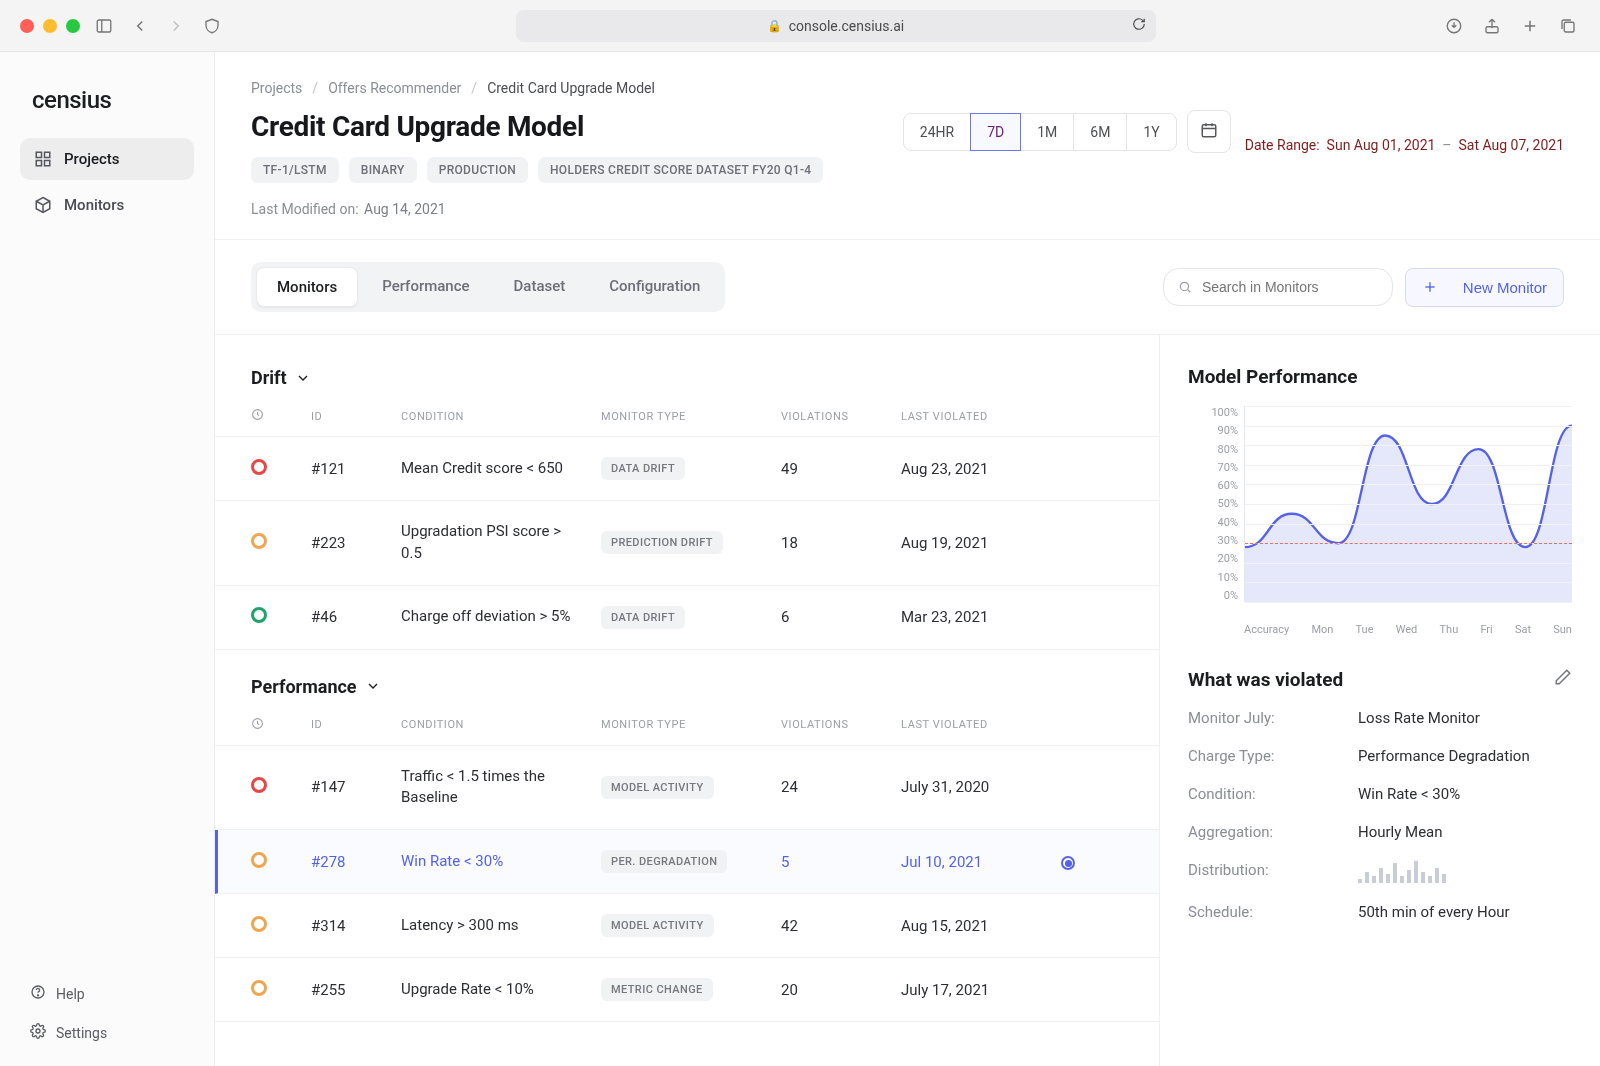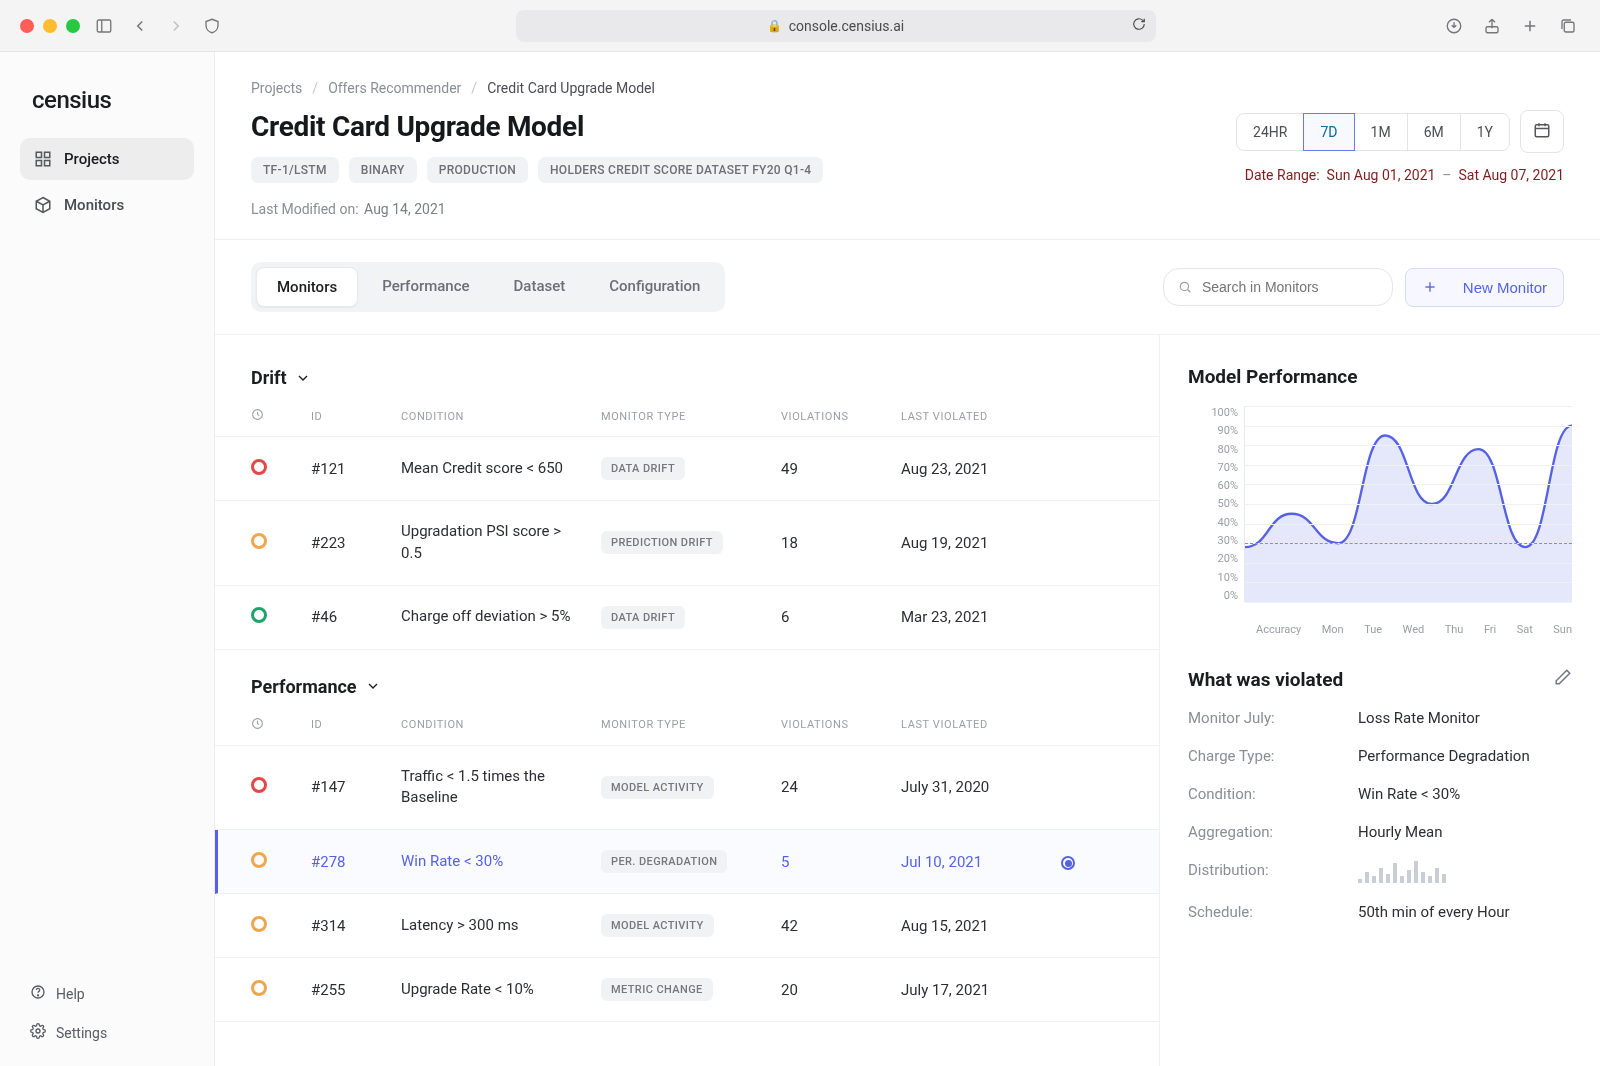--- a/index.html
+++ b/index.html
@@ -83,29 +83,29 @@
 .crumbs { display:flex; gap:10px; align-items:center; color:#8b8e95; font-size:14px; margin-bottom:14px; }
 .crumbs .sep { color:#c4c6cb; }
 .crumbs .current { color:#4b4d53; }
 .title-row { display:flex; align-items:flex-start; justify-content:space-between; gap:24px; }
 .page-title { font-size: 28px; font-weight: 700; letter-spacing:-0.3px; color:#16181b; }
 .chips { margin-top:14px; display:flex; gap:10px; flex-wrap:wrap; }
 .chip { background:#f1f2f4; color:#6c6f77; font-size:12px; letter-spacing:.3px; padding:6px 12px; border-radius:7px; font-weight:500; }
 .last-mod { margin-top:18px; color:#8b8e95; font-size:14px; }
 .last-mod .val { color:#7d8086; margin-left:2px; }
 
-.range-col { display:flex; flex-direction:column; align-items:flex-end; gap:14px; }
+.range-col { display:flex; flex-direction:row; align-items:flex-end; gap:14px; }
 .range-pills { display:flex; gap:0; }
 .range-pills .pill {
   border:1px solid #e2e4e8; padding:10px 16px; font-size:14px; color:#4d4f55;
   background:#fff; cursor:pointer; margin-left:-1px;
 }
 .range-pills .pill:first-child { border-radius:8px 0 0 8px; }
 .range-pills .pill:last-child { border-radius:0 8px 8px 0; }
-.range-pills .pill.active { border-color:#6a79f0; color:#0369a1; background:#f8f9ff; z-index:1; position:relative; }
+.range-pills .pill.active { border-color:#6a79f0; color:#701a75; background:#f8f9ff; z-index:1; position:relative; }
 .cal-btn { border:1px solid #e2e4e8; border-radius:8px; padding:10px 12px; cursor:pointer; margin-left:10px; color:#55575d; }
 .range-row { display:flex; align-items:center; }
 .date-range-text { font-size:14px; color:#8b8e95; }
 .date-range-text span { color:#7f1d1d; }
 
 
 .tabbar { display:flex; align-items:center; justify-content:space-between; padding: 22px 36px; border-bottom:1px solid #eef0f2; gap:16px;}
 .tabs { display:flex; background:#f2f3f5; border-radius:10px; padding:5px; gap:4px;}
 .tab { padding:10px 20px; border-radius:8px; color:#6c6f77; font-size:15px; cursor:pointer; font-weight:500;}
 .tab.active { background:#fff; color:#1b1d1f; box-shadow:0 1px 2px rgba(0,0,0,.05); border:1px solid #e8e9ec;}
@@ -162,21 +162,21 @@
 .kv .k { color:#8b8e95; }
 .kv .v { color:#2c2e33; }
 
 
 .chart-wrap { position:relative; height:230px; margin-left:6px; }
 .ylabels { position:absolute; left:0; top:0; bottom:34px; width:44px; display:flex; flex-direction:column; justify-content:space-between; text-align:right; font-size:11px; color:#9b9ea5; }
 .plot { position:absolute; left:50px; right:0; top:0; bottom:34px; border-left:1px solid #e6e8ec; }
 .plot .grid-line { position:absolute; left:0; right:0; height:1px; background:#f0f1f4; }
 .plot .threshold { position:absolute; left:0; right:0; height:0; border-top:1.5px dashed #eb6a6a; }
 .plot svg { position:absolute; inset:0; width:100%; height:100%; }
-.xlabels { position:absolute; left:62px; right:0; bottom:0; display:flex; justify-content:space-between; font-size:11px; color:#9b9ea5; }
+.xlabels { position:absolute; left:50px; right:0; bottom:0; display:flex; justify-content:space-between; font-size:11px; color:#9b9ea5; }
 
 
 .spark { display:flex; align-items:flex-end; gap:3px; height:22px; }
 .spark div { width:4px; background:#c9cdd6; }
 
 .icon-svg { width:18px; height:18px; }
 </style>
 </head>
 <body>
 

